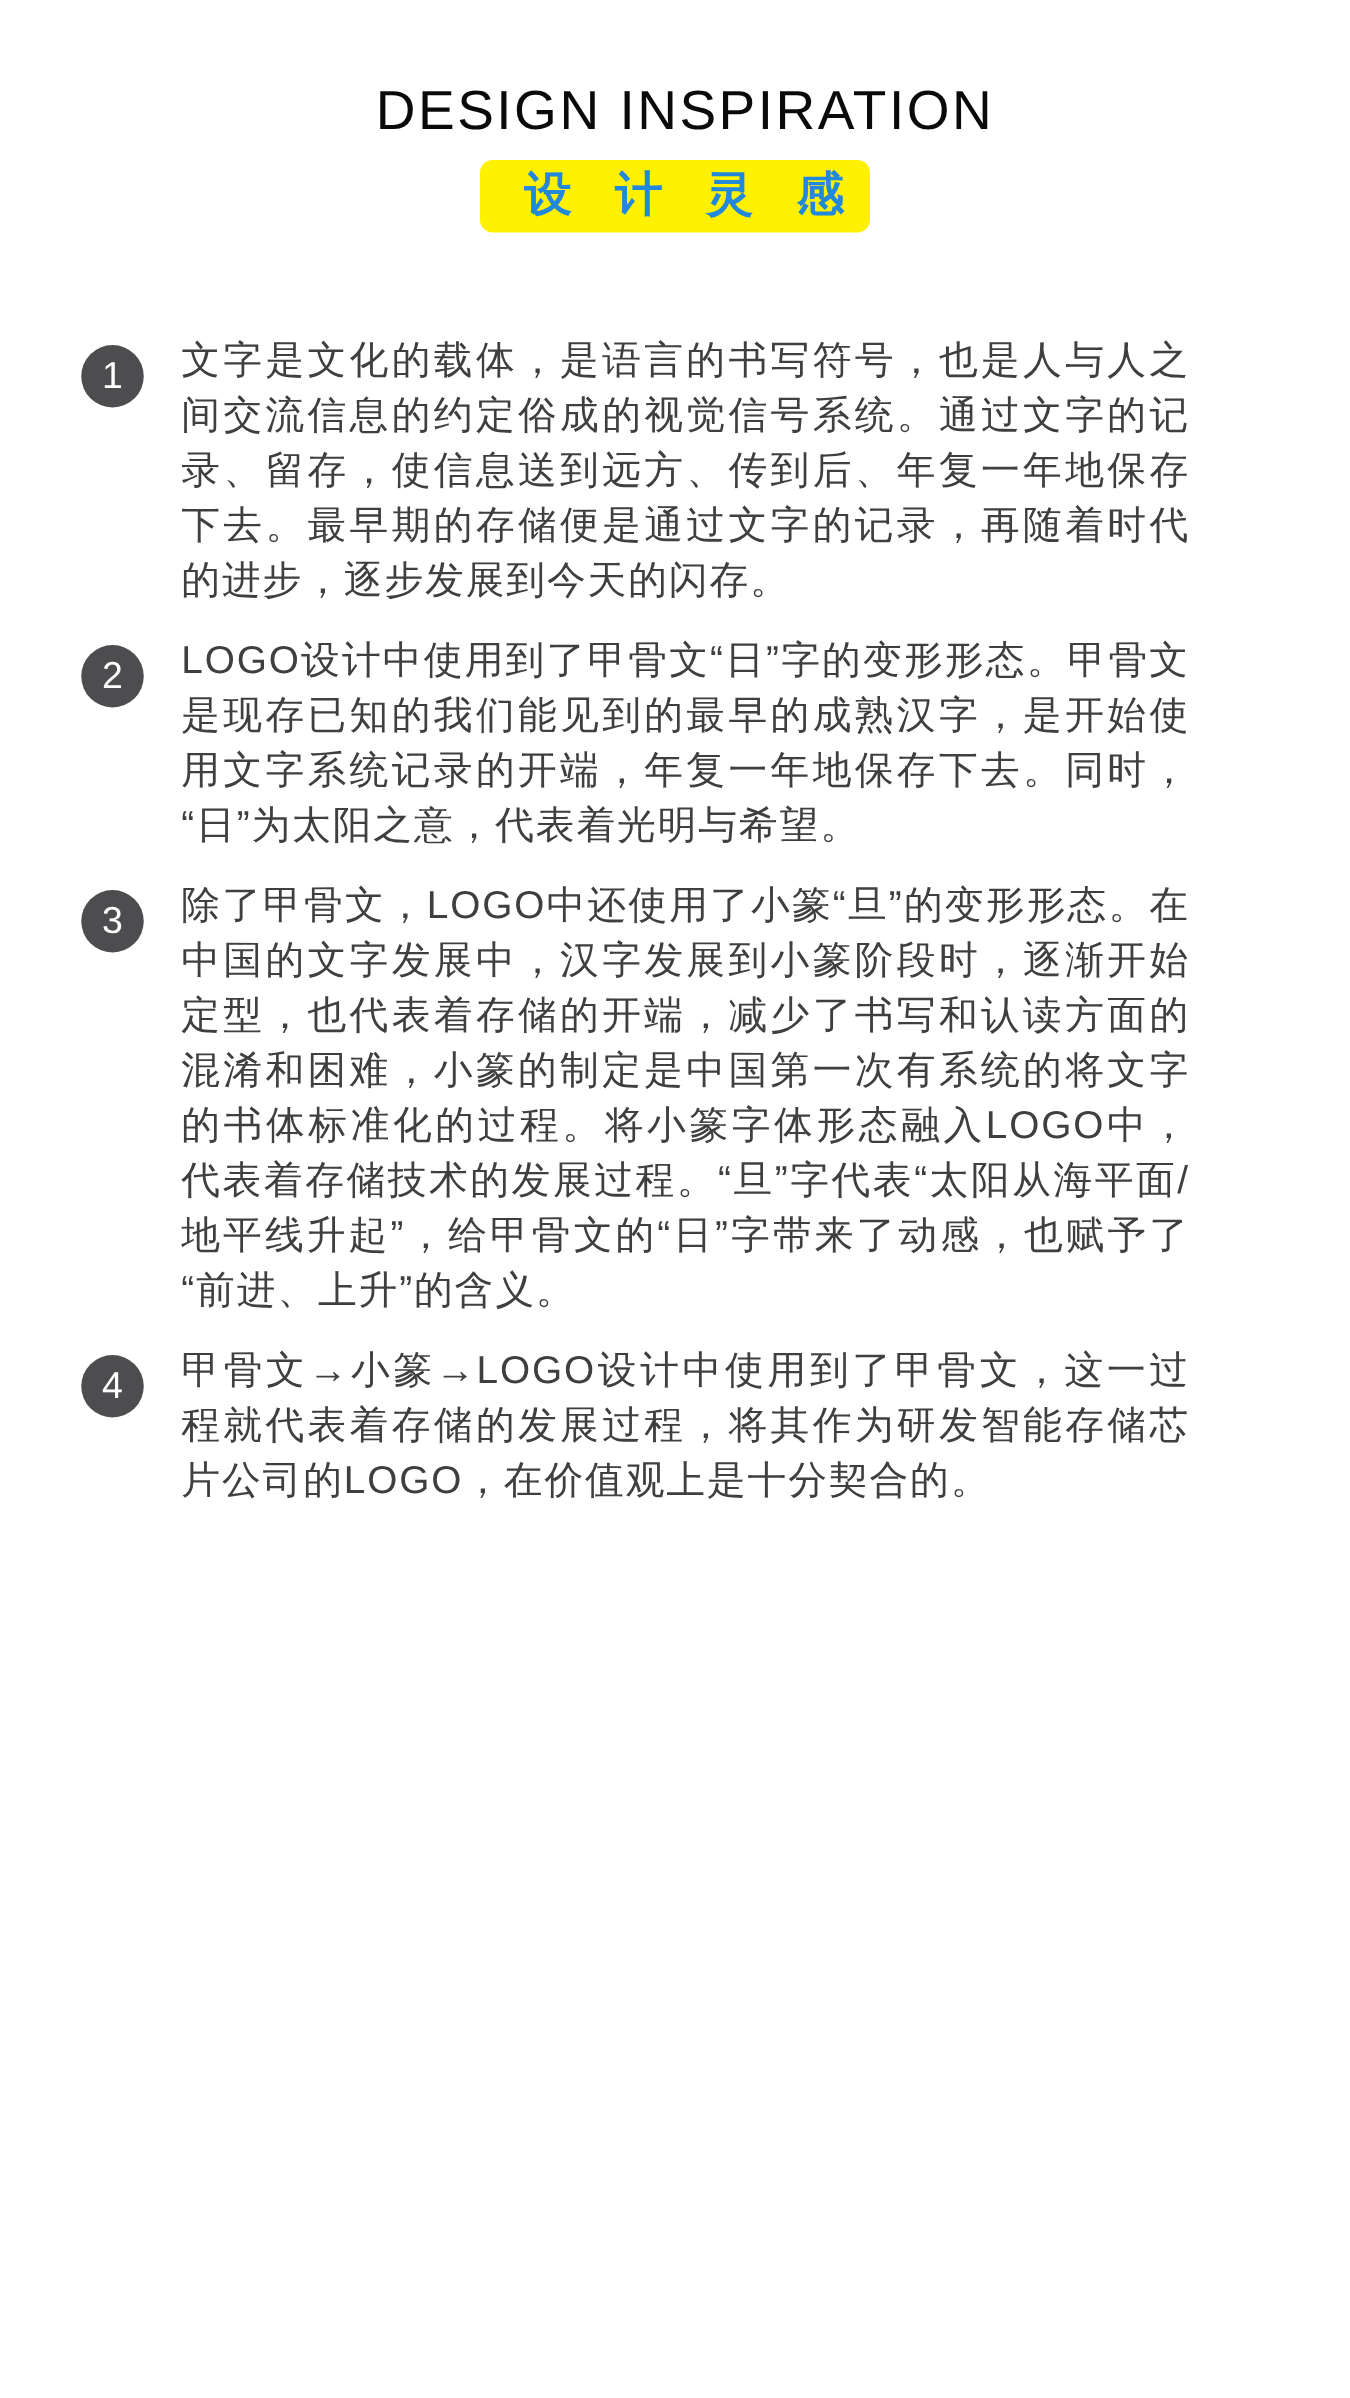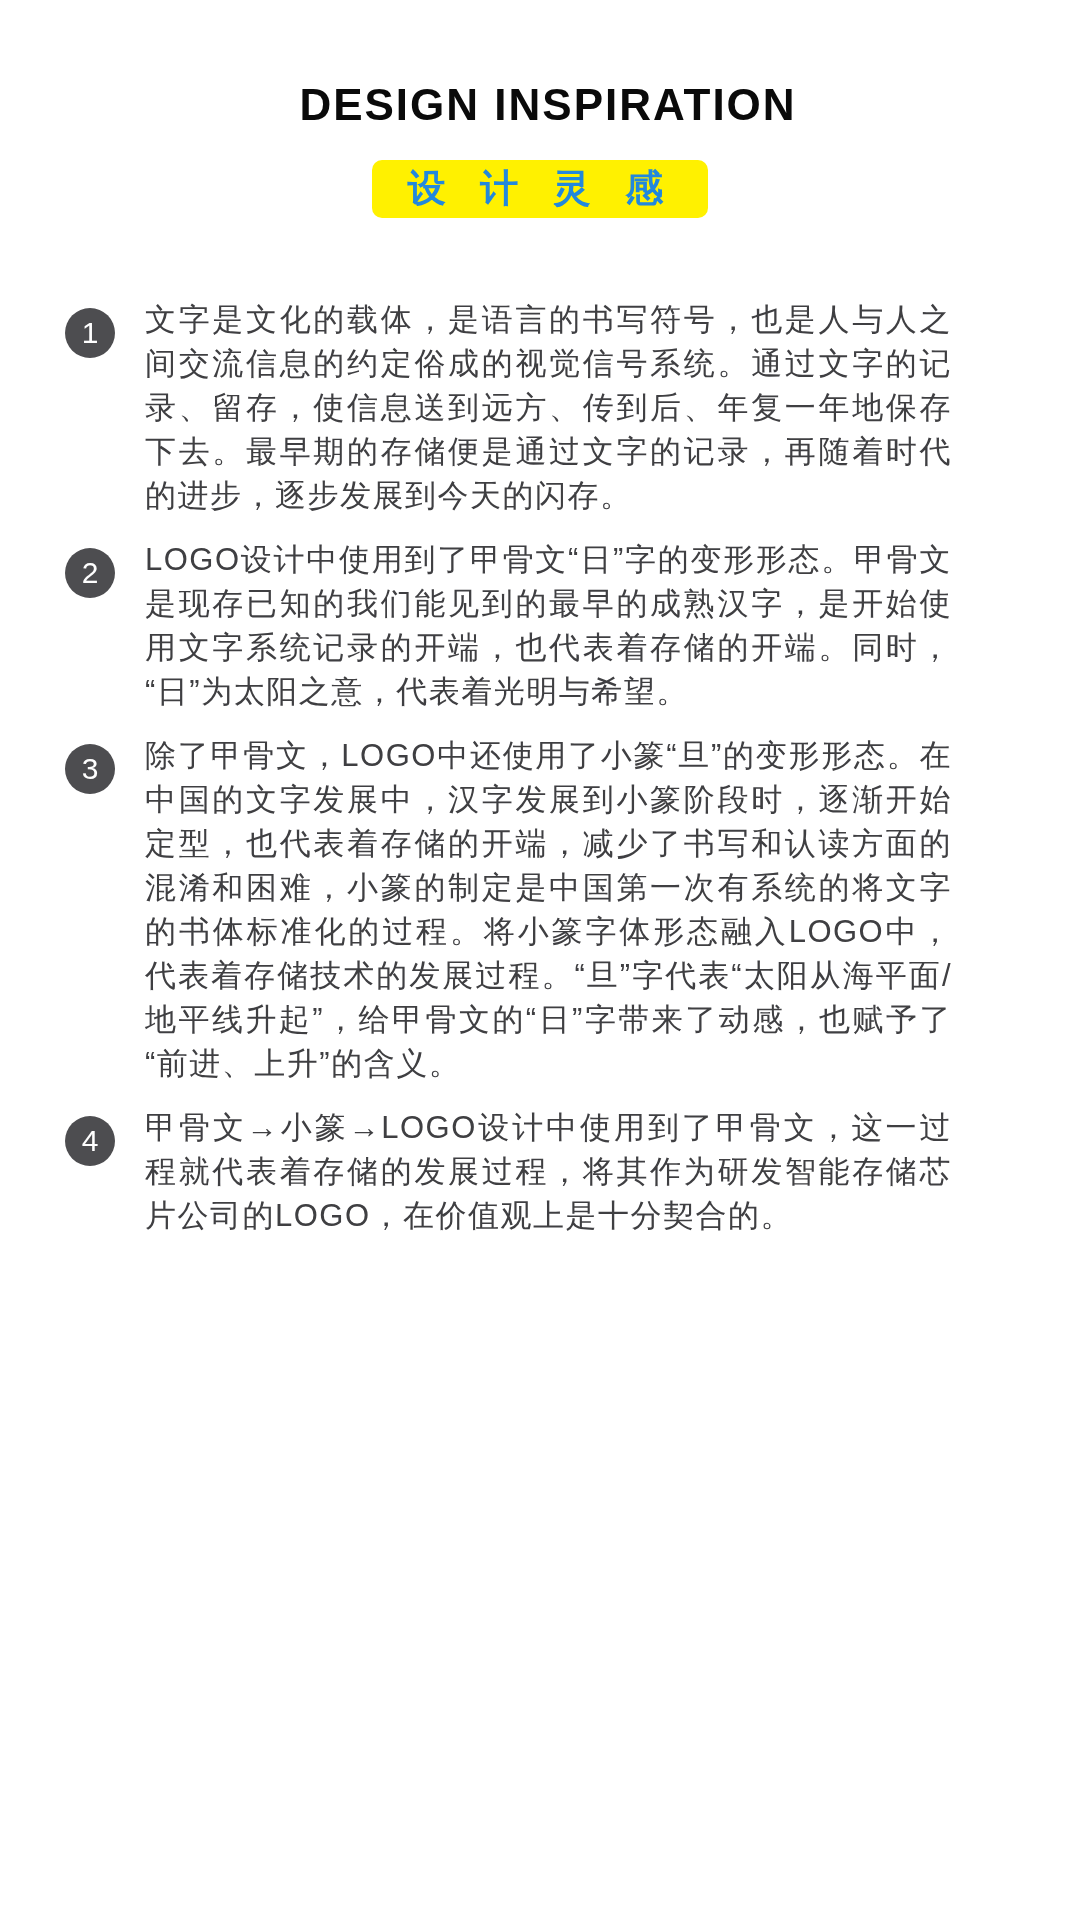--- a/index.html
+++ b/index.html
@@ -7,34 +7,34 @@
     position:relative;
     width:1080px;height:1918px;
     margin:0 auto;
     background:#ffffff;
     font-family:"Liberation Sans", sans-serif;
     overflow:hidden;
   }
   
   .header{ text-align:center; padding-top:64px; }
   .title{
-    margin:16px;
+    margin:0;
     font-size:44px;
-    font-weight:700;
+    font-weight:400;
     letter-spacing:2px;
     color:#0a0a0a;
     font-family:"Liberation Sans", sans-serif;
     padding-left:16px;
   }
   .subtitle-pill{
     display:inline-block;
     margin-top:14px;
     background:#FFF100;
     border-radius:10px;
-    padding:9px 33px 11px 36px; 
+    padding:9px 9px 11px 36px; 
     line-height:1;
   }
   .subtitle-text{
     font-size:38px;
     font-weight:700;
     letter-spacing:12px;
     color:#2288DC;
     font-family:"Liberation Sans", sans-serif;
   }
   
@@ -86,21 +86,21 @@
 
   <main class="list">
 
     <section class="item">
       <span class="badge">1</span>
       <p class="item-text">文字是文化的载体，是语言的书写符号，也是人与人之间交流信息的约定俗成的视觉信号系统。通过文字的记录、留存，使信息送到远方、传到后、年复一年地保存下去。最早期的存储便是通过文字的记录，再随着时代的进步，逐步发展到今天的闪存。</p>
     </section>
 
     <section class="item">
       <span class="badge">2</span>
-      <p class="item-text">LOGO设计中使用到了甲骨文“日”字的变形形态。甲骨文是现存已知的我们能见到的最早的成熟汉字，是开始使用文字系统记录的开端，也代表着存储的开端。同时，“日”为太阳之意，代表着光明与希望。</p>
+      <p class="item-text">LOGO设计中使用到了甲骨文“日”字的变形形态。甲骨文是现存已知的我们能见到的最早的成熟汉字，是开始使用文字系统记录的开端，年复一年地保存下去。同时，“日”为太阳之意，代表着光明与希望。</p>
     </section>
 
     <section class="item">
       <span class="badge">3</span>
       <p class="item-text">除了甲骨文，LOGO中还使用了小篆“旦”的变形形态。在中国的文字发展中，汉字发展到小篆阶段时，逐渐开始定型，也代表着存储的开端，减少了书写和认读方面的混淆和困难，小篆的制定是中国第一次有系统的将文字的书体标准化的过程。将小篆字体形态融入LOGO中，代表着存储技术的发展过程。“旦”字代表“太阳从海平面/地平线升起”，给甲骨文的“日”字带来了动感，也赋予了“前进、上升”的含义。</p>
     </section>
 
     <section class="item">
       <span class="badge">4</span>
       <p class="item-text">甲骨文→小篆→LOGO设计中使用到了甲骨文，这一过程就代表着存储的发展过程，将其作为研发智能存储芯片公司的LOGO，在价值观上是十分契合的。</p>

